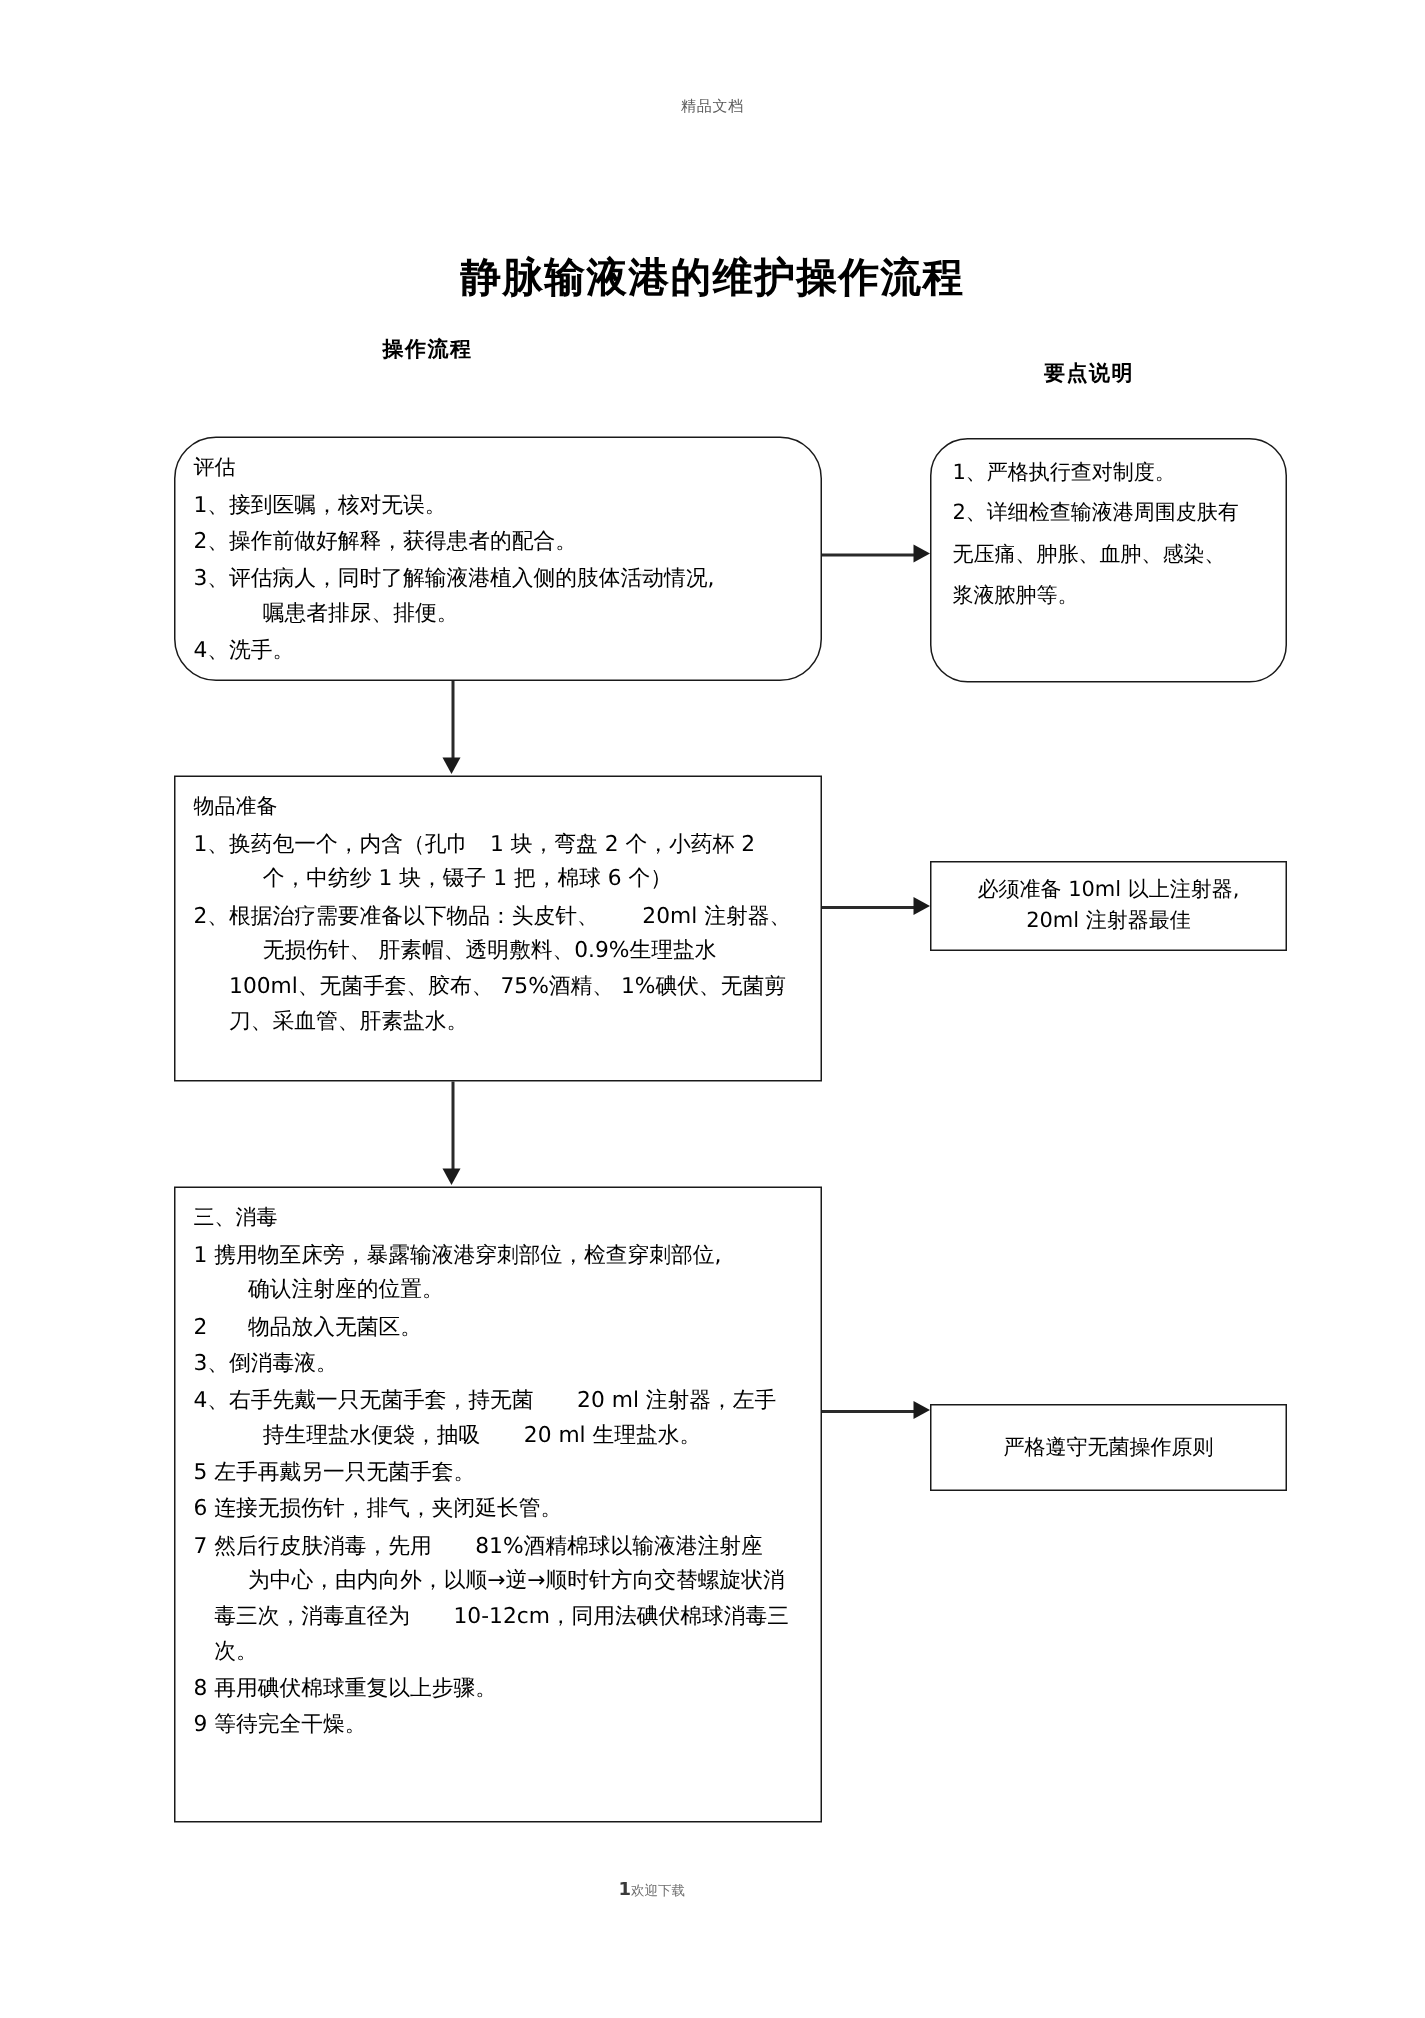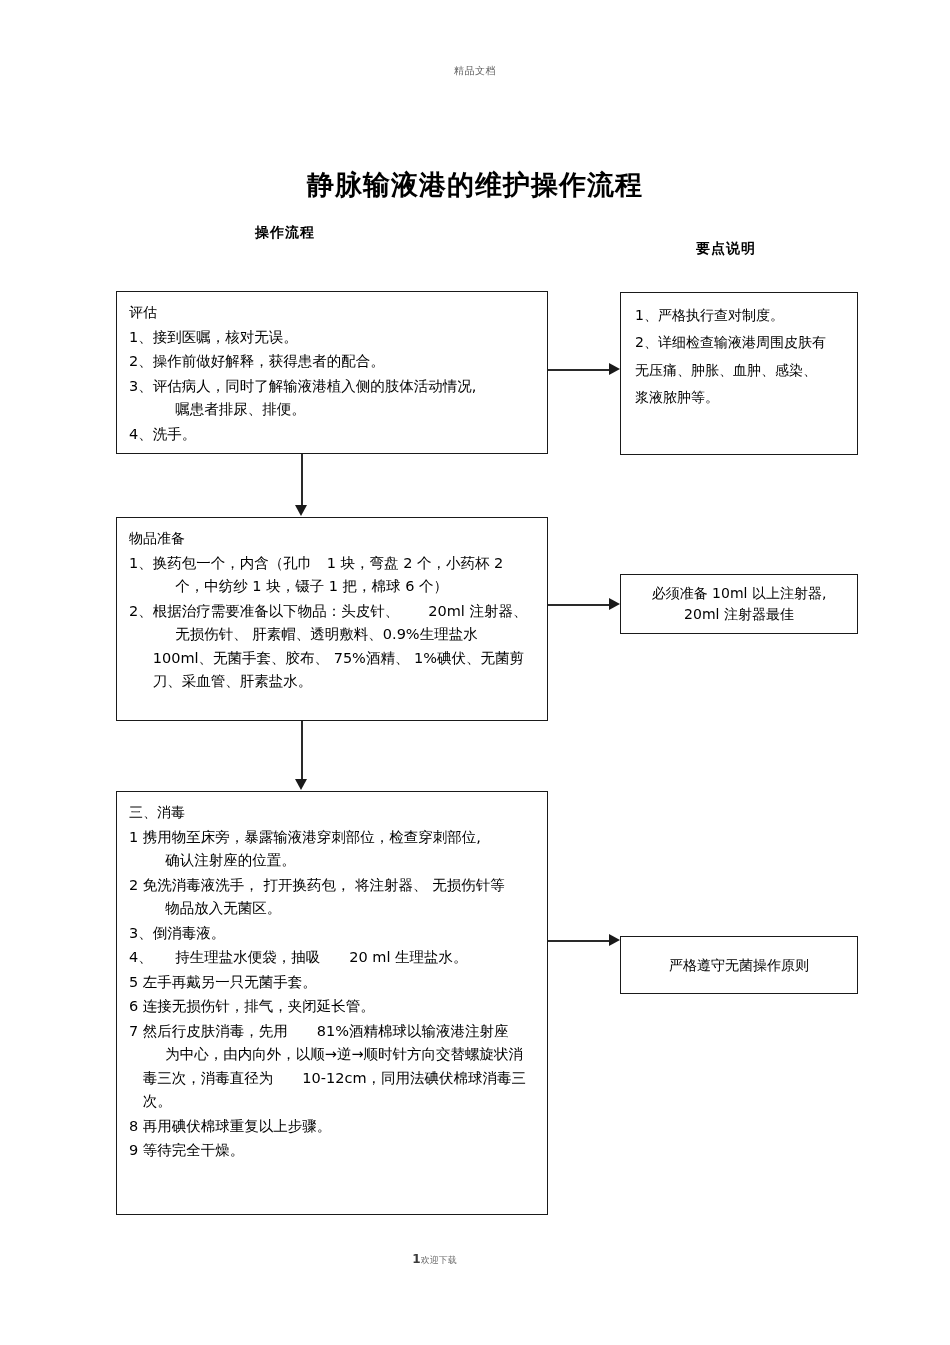--- a/index.html
+++ b/index.html
@@ -81,42 +81,42 @@
   }
   .step .txt {
     flex: 1 1 auto;
   }
   .step .txt .cont {
     display: block;
     text-indent: 1.55em;
   }
 
   
-  #box-assessment  { left: 116px; top: 291px;  width: 432px; height: 163px; }
+  #box-assessment  { left: 116px; top: 291px;  width: 432px; height: 163px; border-radius: 28px; }
   #box-supplies    { left: 116px; top: 517px;  width: 432px; height: 204px; }
   #box-disinfect   { left: 116px; top: 791px;  width: 432px; height: 424px; }
 
   
   .note-box {
     position: absolute;
     border: 1.4px solid #1a1a1a;
     background: #ffffff;
     box-sizing: border-box;
   }
   .note-inner {
     padding: 9px 12px 9px 14px;
   }
   .note-line {
     font-size: 14px;
     line-height: 1.95;
     white-space: nowrap;
   }
   .note-line.center { text-align: center; }
 
-  #note-assessment { left: 620px; top: 292px; width: 238px; height: 163px; }
+  #note-assessment { left: 620px; top: 292px; width: 238px; height: 163px; border-radius: 25px; }
   #note-supplies   { left: 620px; top: 574px; width: 238px; height: 60px;
                      display: flex; align-items: center; }
   #note-disinfect  { left: 620px; top: 912px; width: 238px; height: 58px;
                      display: flex; align-items: center; margin-top: 24px; }
   #note-supplies .note-inner,
   #note-disinfect .note-inner { width: 100%; padding: 4px 8px; }
   #note-supplies .note-line,
   #note-disinfect .note-line { line-height: 1.5; }
 
   
@@ -237,31 +237,31 @@
       <div class="step">
         <span class="num">1 </span>
         <span class="txt">
           <span>携用物至床旁，暴露输液港穿刺部位，检查穿刺部位,</span>
           <span class="cont">确认注射座的位置。</span>
         </span>
       </div>
       <div class="step">
         <span class="num">2 </span>
         <span class="txt">
-          <span>免洗消毒液洗手， 打开换药包， 将注射器、 无损伤针等</span>
           <span class="cont">物品放入无菌区。</span>
         </span>
       </div>
       <div class="step">
         <span class="num">3、</span>
         <span class="txt">倒消毒液。</span>
       </div>
       <div class="step">
         <span class="num">4、</span>
         <span class="txt">
+          <span>右手先戴一只无菌手套，持无菌　　20 ml 注射器，左手</span>
           <span class="cont">持生理盐水便袋，抽吸　　20 ml 生理盐水。</span>
         </span>
       </div>
       <div class="step">
         <span class="num">5 </span>
         <span class="txt">左手再戴另一只无菌手套。</span>
       </div>
       <div class="step">
         <span class="num">6 </span>
         <span class="txt">连接无损伤针，排气，夹闭延长管。</span>

